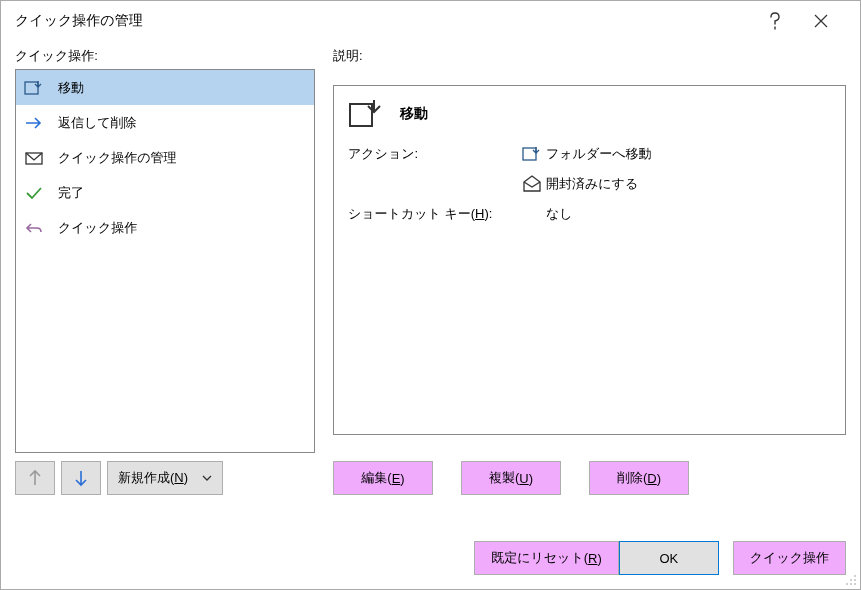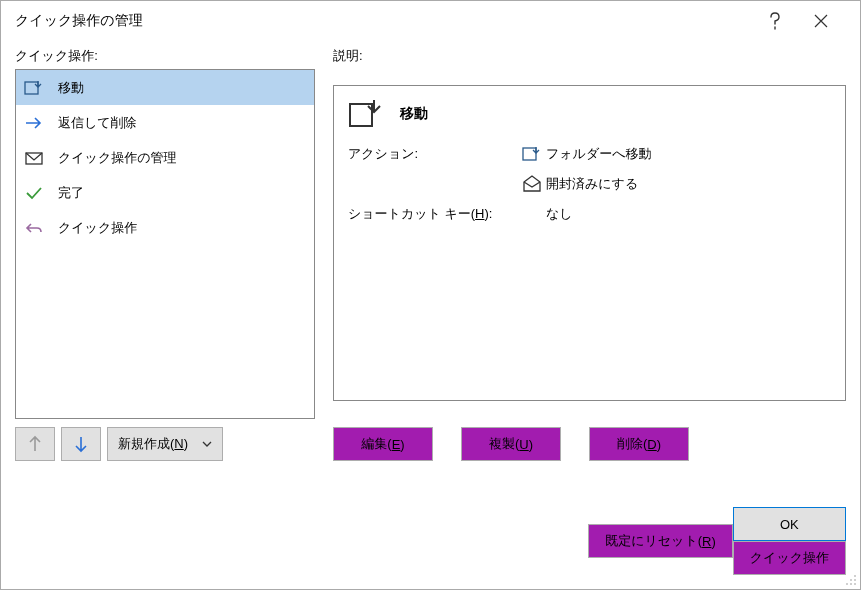--- a/index.html
+++ b/index.html
@@ -24,23 +24,23 @@
 .icon-btn.disabled { color: #9a9a9a; }
 .dropdown-btn { height: 34px; border: 1px solid #adadad; background: #e1e1e1; display: flex; align-items: center; padding: 0 10px; gap: 14px; font-size: 13px; }
 .detail-box { border: 1px solid #888; flex: 1; padding: 12px 14px; overflow: hidden; }
 .detail-header { display: flex; align-items: center; gap: 16px; margin-bottom: 14px; }
 .detail-big-icon { width: 36px; height: 32px; }
 .detail-title { font-weight: bold; font-size: 14px; }
 .detail-grid { display: grid; grid-template-columns: 170px 28px 1fr; row-gap: 10px; align-items: start; font-size: 13px; }
 .detail-grid .icon-cell { display: flex; align-items: center; justify-content: center; height: 20px; }
 .detail-grid .text-cell { line-height: 1.5; }
 .detail-buttons { display: flex; gap: 28px; margin-top: 10px; }
-.btn { height: 34px; min-width: 100px; border: 1px solid #adadad; background: #a21caf; font-size: 13px; display: flex; align-items: center; justify-content: center; padding: 0 16px; }
+.btn { height: 34px; min-width: 100px; border: 1px solid #adadad; background: #f0abfc; font-size: 13px; display: flex; align-items: center; justify-content: center; padding: 0 16px; }
 .footer { display: flex; justify-content: flex-end; align-items: center; margin-top: 46px; }
-.footer-right { display: flex; gap: 0; flex-direction: column; }
+.footer-right { display: flex; gap: 14px; }
 .btn.primary { border: 1px solid #0078d7; background: #e1e1e1; }
 .underline-accesskey { text-decoration: underline; }
 .resize-grip { position: absolute; right: 3px; bottom: 3px; opacity: 0.4; }
 .rel { position: relative; }
 svg { display: block; }
 </style>
 </head>
 <body>
 
 <div class="window rel">

